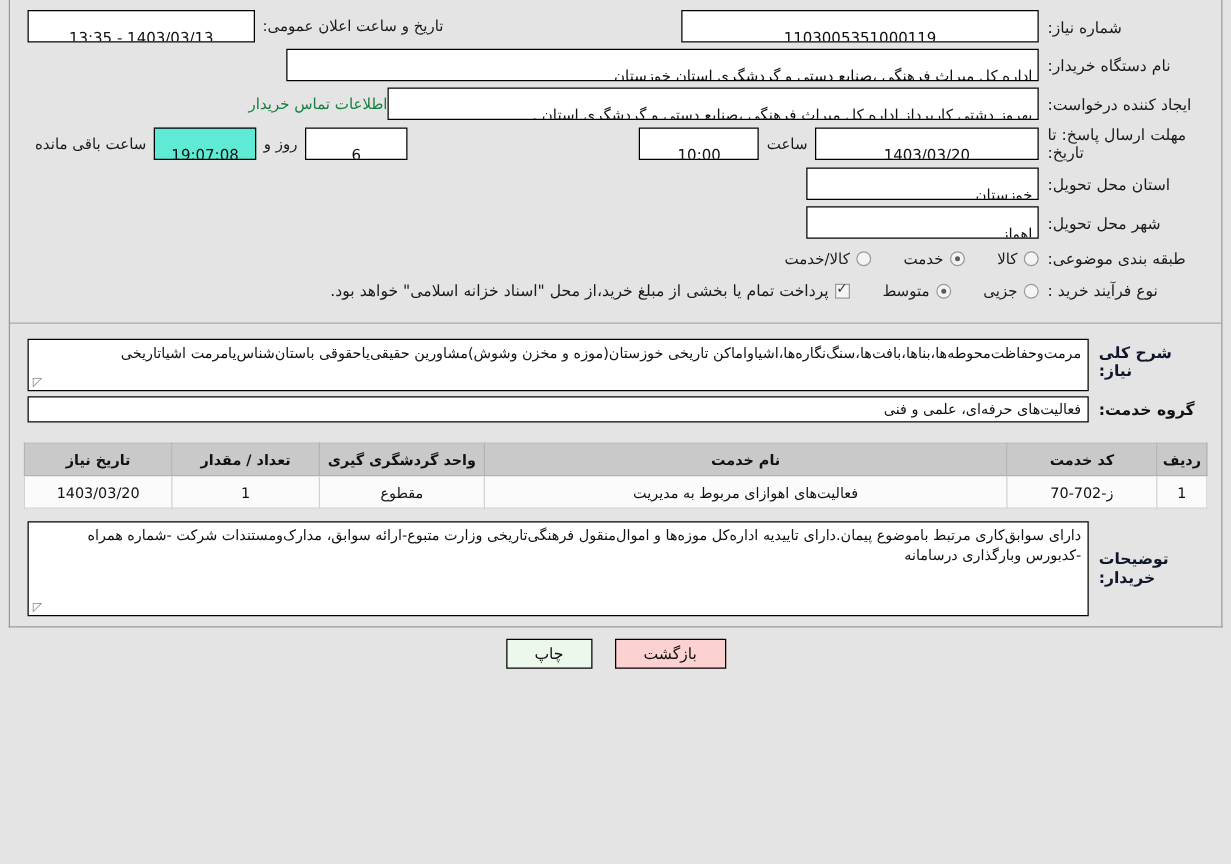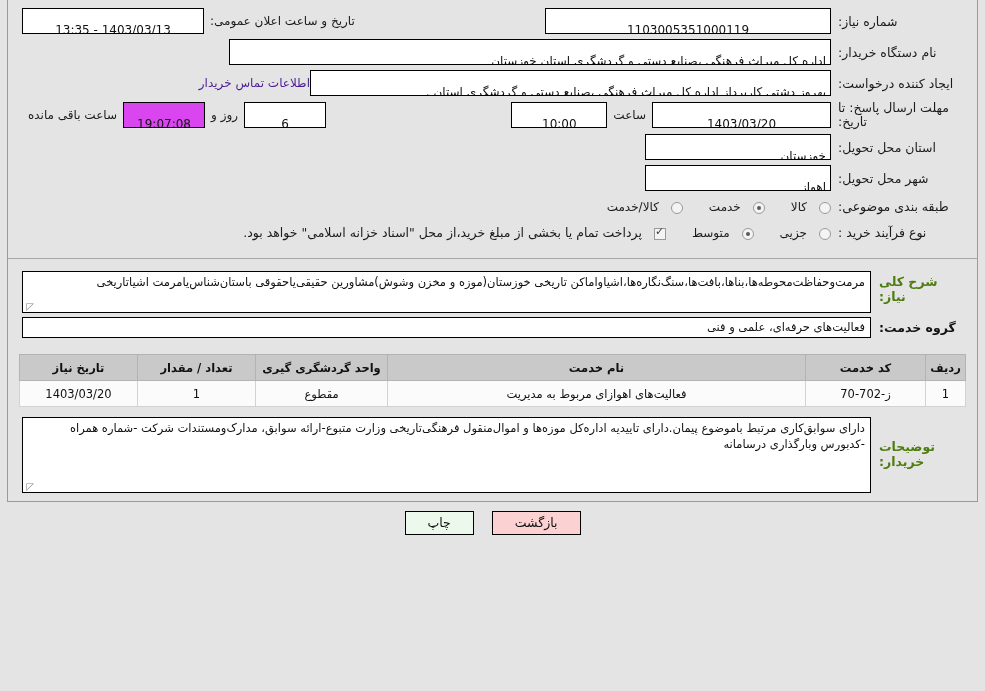--- a/index.html
+++ b/index.html
@@ -144,43 +144,43 @@
     line-height: 18px;
     font-size: 12px;
     color: #111;
     padding: 12px 4px;
     text-align: center;
     overflow: hidden;
     white-space: nowrap;
     flex: 0 0 auto;
   }
   .fld.right { text-align: right; }
-  .fld.cream { background: #d946ef; }
+  .fld.cream { background: #5eead4; }
 
   .spacer { flex: 1 1 auto; }
 
   .mini-lbl {
     font-size: 12px;
     color: #1b1b1b;
     padding: 0 6px;
     white-space: nowrap;
   }
   .link {
-    color: #4c1d95;
+    color: #15803d;
     font-size: 12px;
     white-space: nowrap;
     padding-left: 6px;
     cursor: pointer;
   }
 
   
   .radio-wrap {
     display: flex;
-    align-items: flex-end;
-    gap: 12px;
+    align-items: center;
+    gap: 5px;
     margin-left: 26px;
     white-space: nowrap;
   }
   .radio {
     width: 12px; height: 12px;
     border: 1px solid #9a9a9a;
     border-radius: 50%;
     background: #f4f4f4;
     display: inline-block;
     flex: 0 0 auto;
@@ -215,21 +215,21 @@
     color: #3a3a3a;
     line-height: 13px;
   }
   .chk-text { font-size: 12.5px; color: #1b1b1b; }
 
   
   .ta-row { display: flex; align-items: flex-start; margin: 4px 0 2px 0; }
   .ta-lbl {
     font-size: 12.5px;
     font-weight: bold;
-    color: #4d7c0f;
+    color: #0f172a;
     width: 92px;
     text-align: left;
     padding-left: 8px;
     padding-top: 3px;
     flex: 0 0 auto;
   }
   .ta {
     border: 1px solid #000;
     background: #ffffff;
     flex: 1 1 auto;

